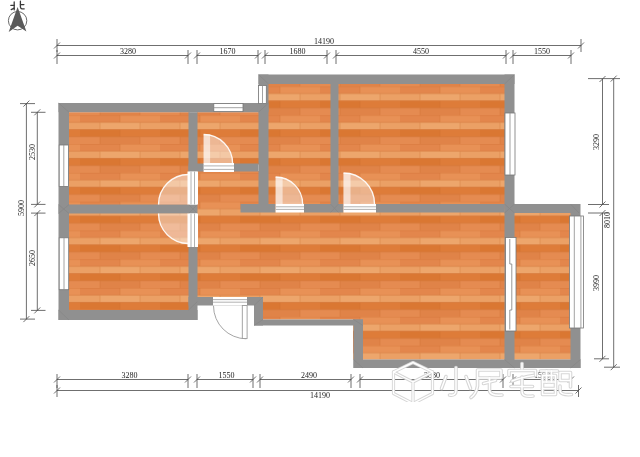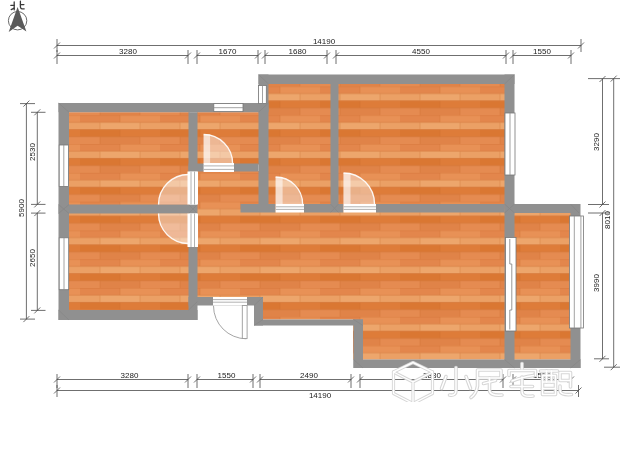--- a/index.html
+++ b/index.html
@@ -1,17 +1,17 @@
 <!DOCTYPE html>
 <html><head>
 <meta charset="utf-8">
 <style>
 html,body{margin:0;padding:0;background:#ffffff;}
 .canvas{position:relative;width:640px;height:402px;background:#ffffff;overflow:hidden;
-  font-family:Liberation Sans, sans-serif;}
+  font-family:Liberation Serif, serif;}
 </style>
 </head>
 <body>
 <div class="canvas">
 <svg width="640" height="457" viewBox="0 0 640 457">
 <defs>
 <pattern id="wd" width="80" height="28.8" patternUnits="userSpaceOnUse">
   <rect x="0" y="0" width="80" height="28.8" fill="#e3864c"></rect>
   <rect x="40" y="0" width="40" height="7.2" fill="#e89156"></rect>
   <rect x="0" y="7.2" width="20" height="7.2" fill="#eba065"></rect>

